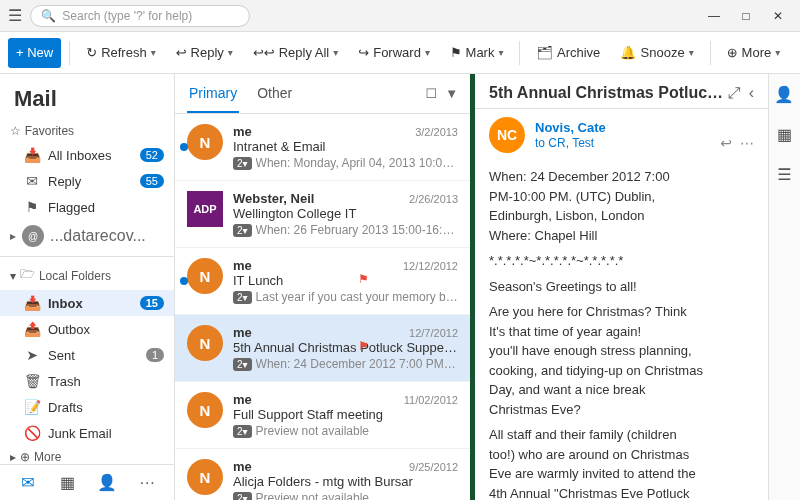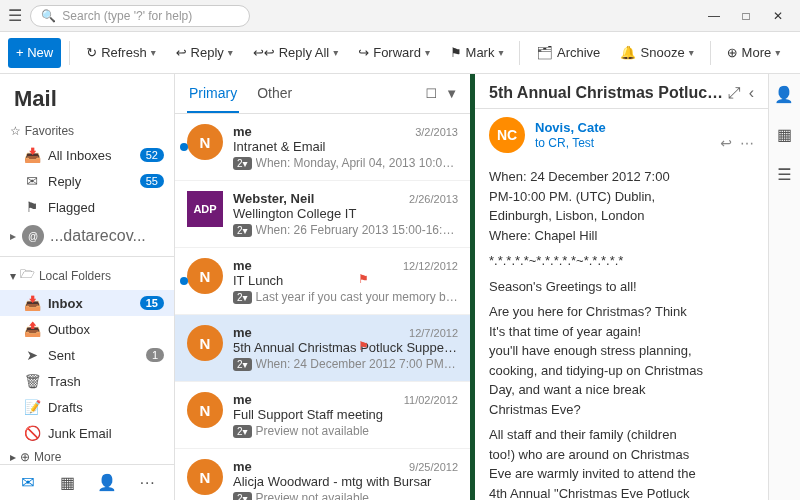--- a/index.html
+++ b/index.html
@@ -566,21 +566,21 @@
 
   </div>
         <div class="email-item">
 
     <div class="email-avatar" style="background:#e67e22;">N</div>
     <div class="email-content">
       <div class="email-header">
         <span class="email-sender">me</span>
         <span class="email-date">9/25/2012</span>
       </div>
-      <div class="email-subject">Alicja Woodward - mtg with Bursar</div>
+      <div class="email-subject">Alicja Folders - mtg with Bursar</div>
       <div class="email-meta">
         <span class="email-count-badge">2▾</span>
         <span class="email-preview">Preview not available</span>
       </div>
     </div>
 
   </div>
       </div>
   </div>
 

